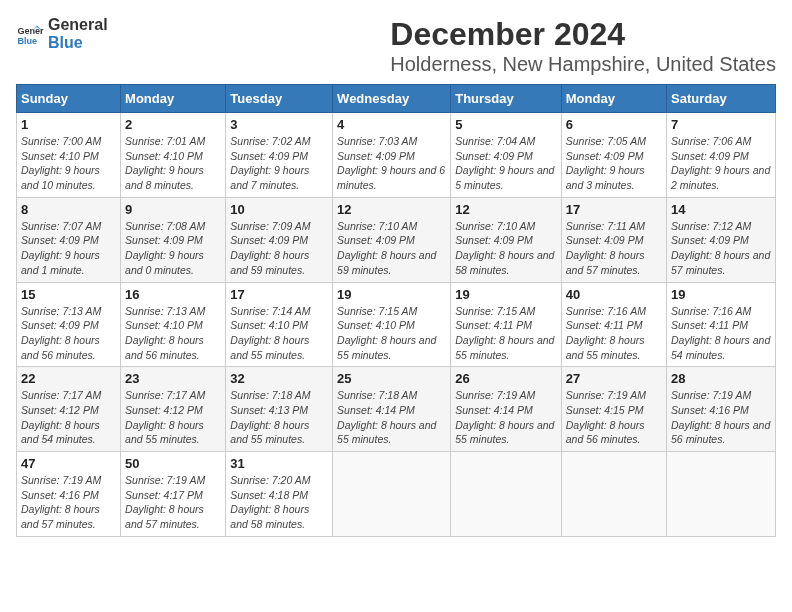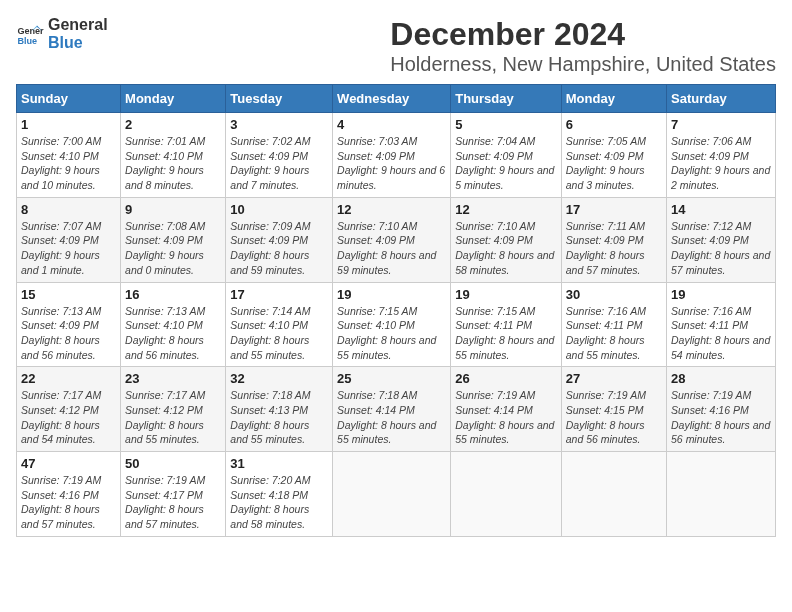--- a/index.html
+++ b/index.html
@@ -189,21 +189,21 @@
         </td>
         <td>
           <span class="day-num">19</span>
           <span class="day-info">Sunrise: 7:15 AM<br>Sunset: 4:10 PM<br>Daylight: 8 hours and 55 minutes.</span>
         </td>
         <td>
           <span class="day-num">19</span>
           <span class="day-info">Sunrise: 7:15 AM<br>Sunset: 4:11 PM<br>Daylight: 8 hours and 55 minutes.</span>
         </td>
         <td>
-          <span class="day-num">30</span>
+          <span class="day-num">40</span>
           <span class="day-info">Sunrise: 7:16 AM<br>Sunset: 4:11 PM<br>Daylight: 8 hours and 55 minutes.</span>
         </td>
         <td>
           <span class="day-num">19</span>
           <span class="day-info">Sunrise: 7:16 AM<br>Sunset: 4:11 PM<br>Daylight: 8 hours and 54 minutes.</span>
         </td>
       </tr>
       <tr>
         <td>
           <span class="day-num">22</span>

